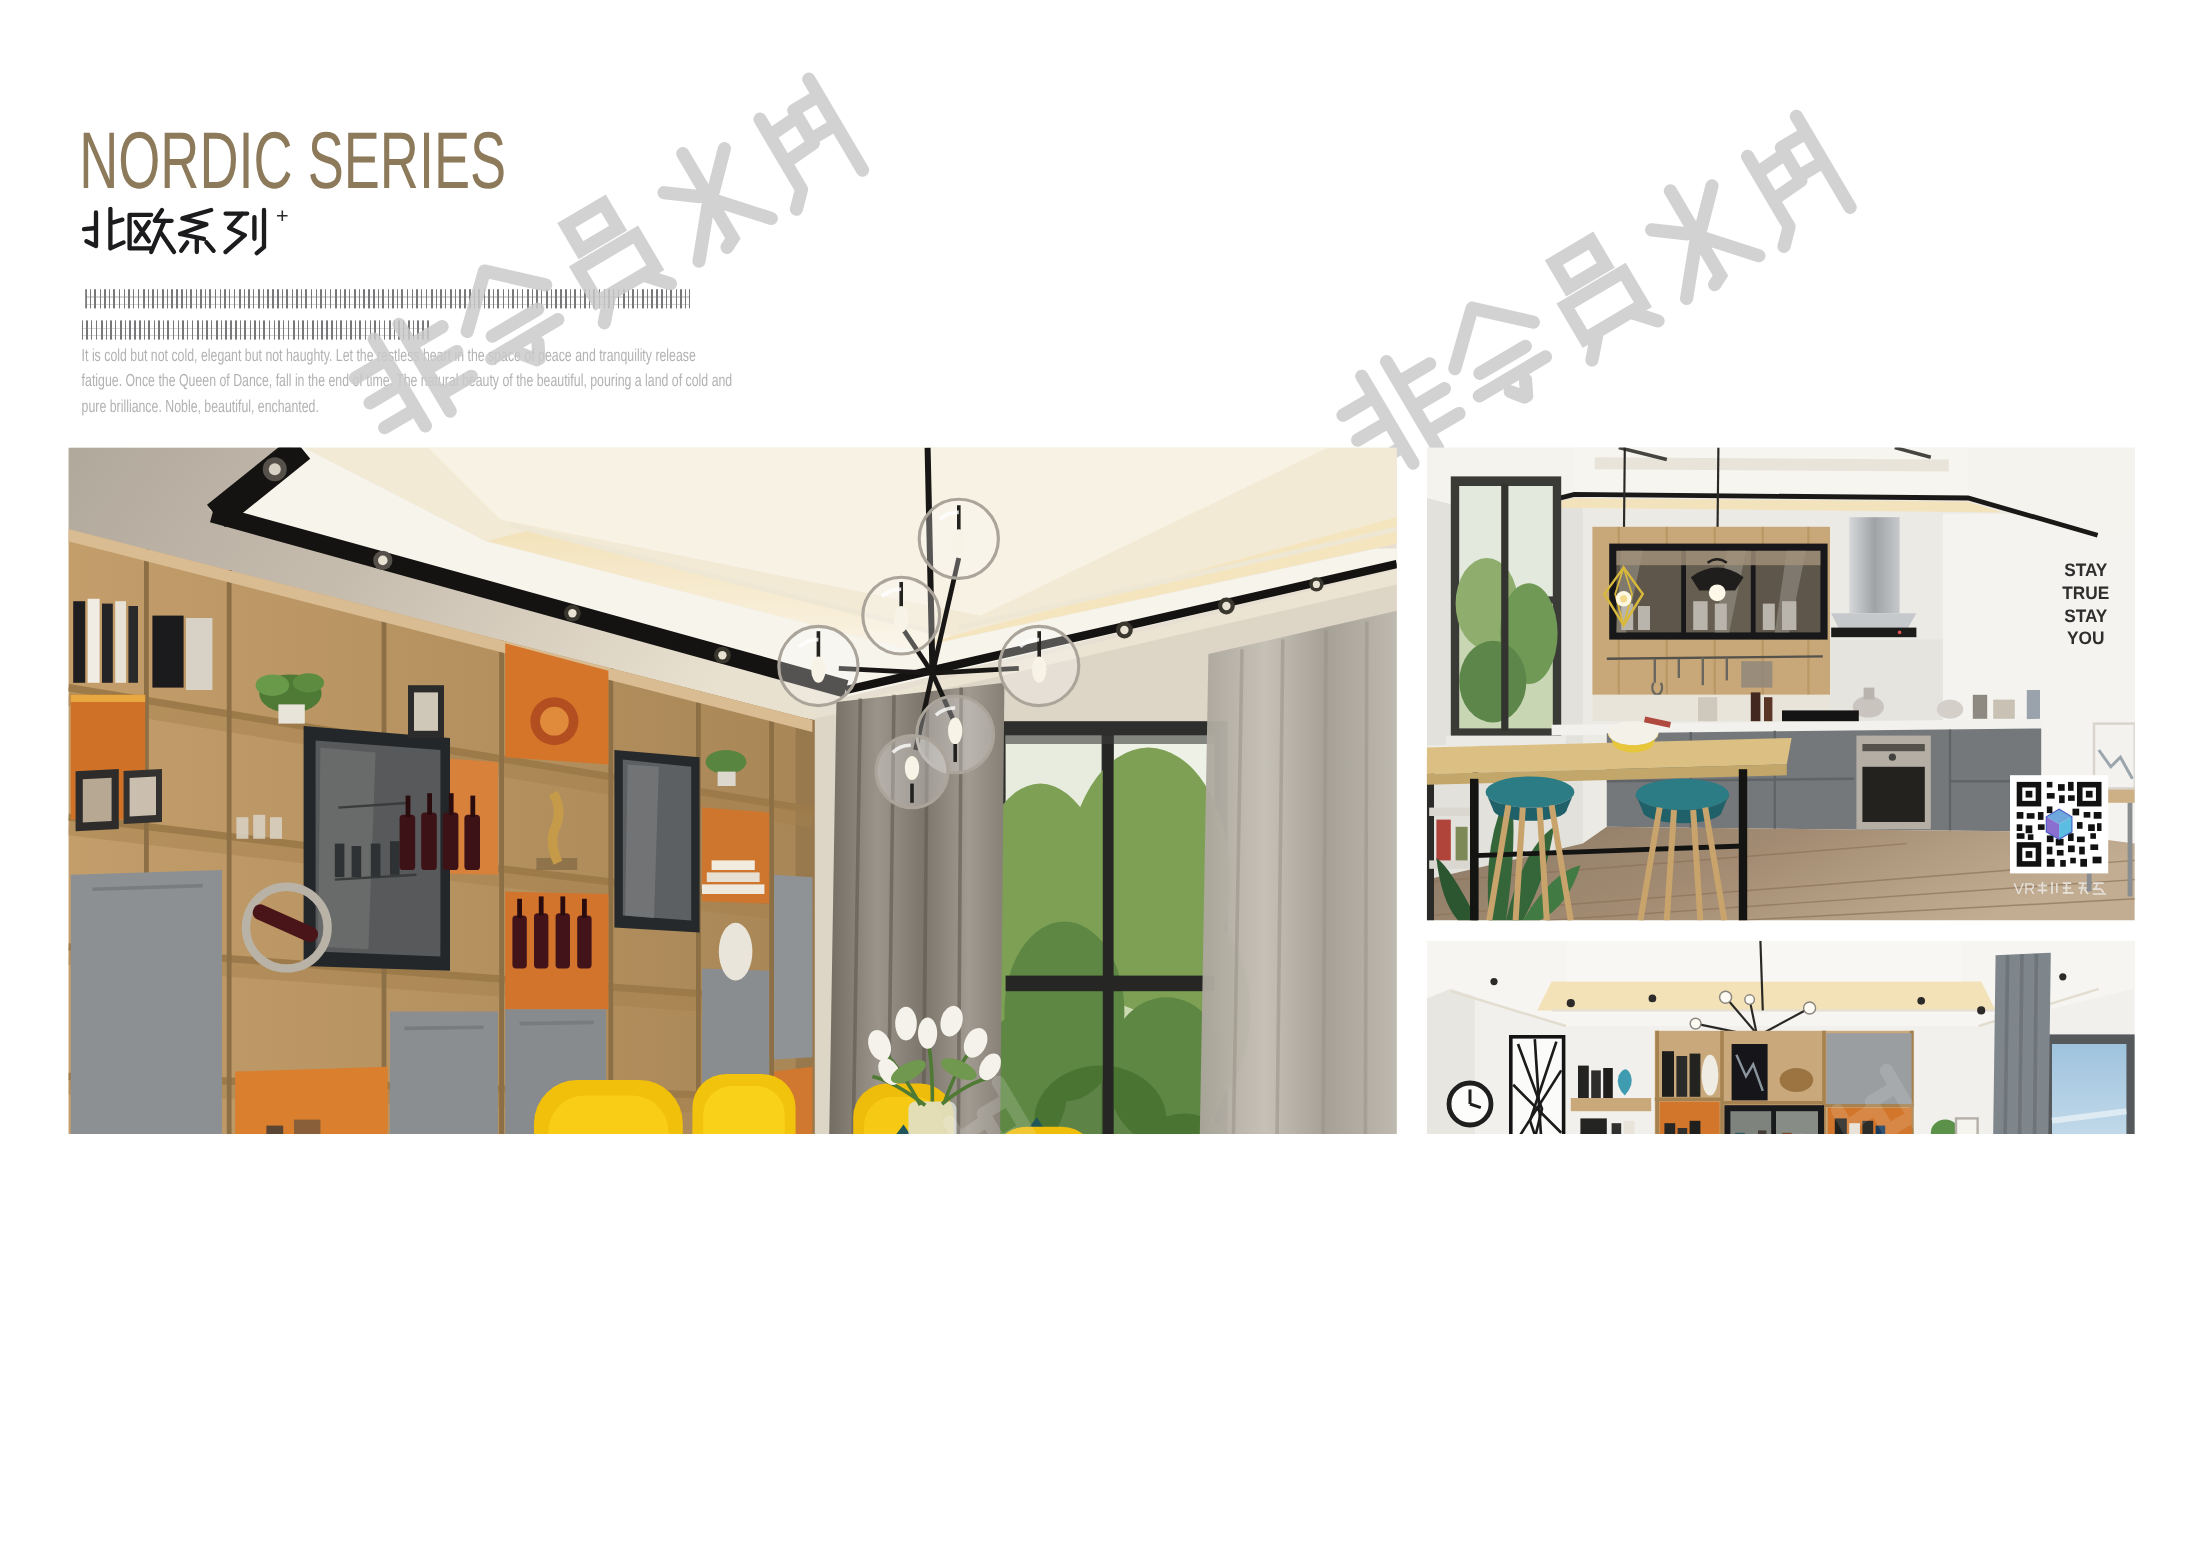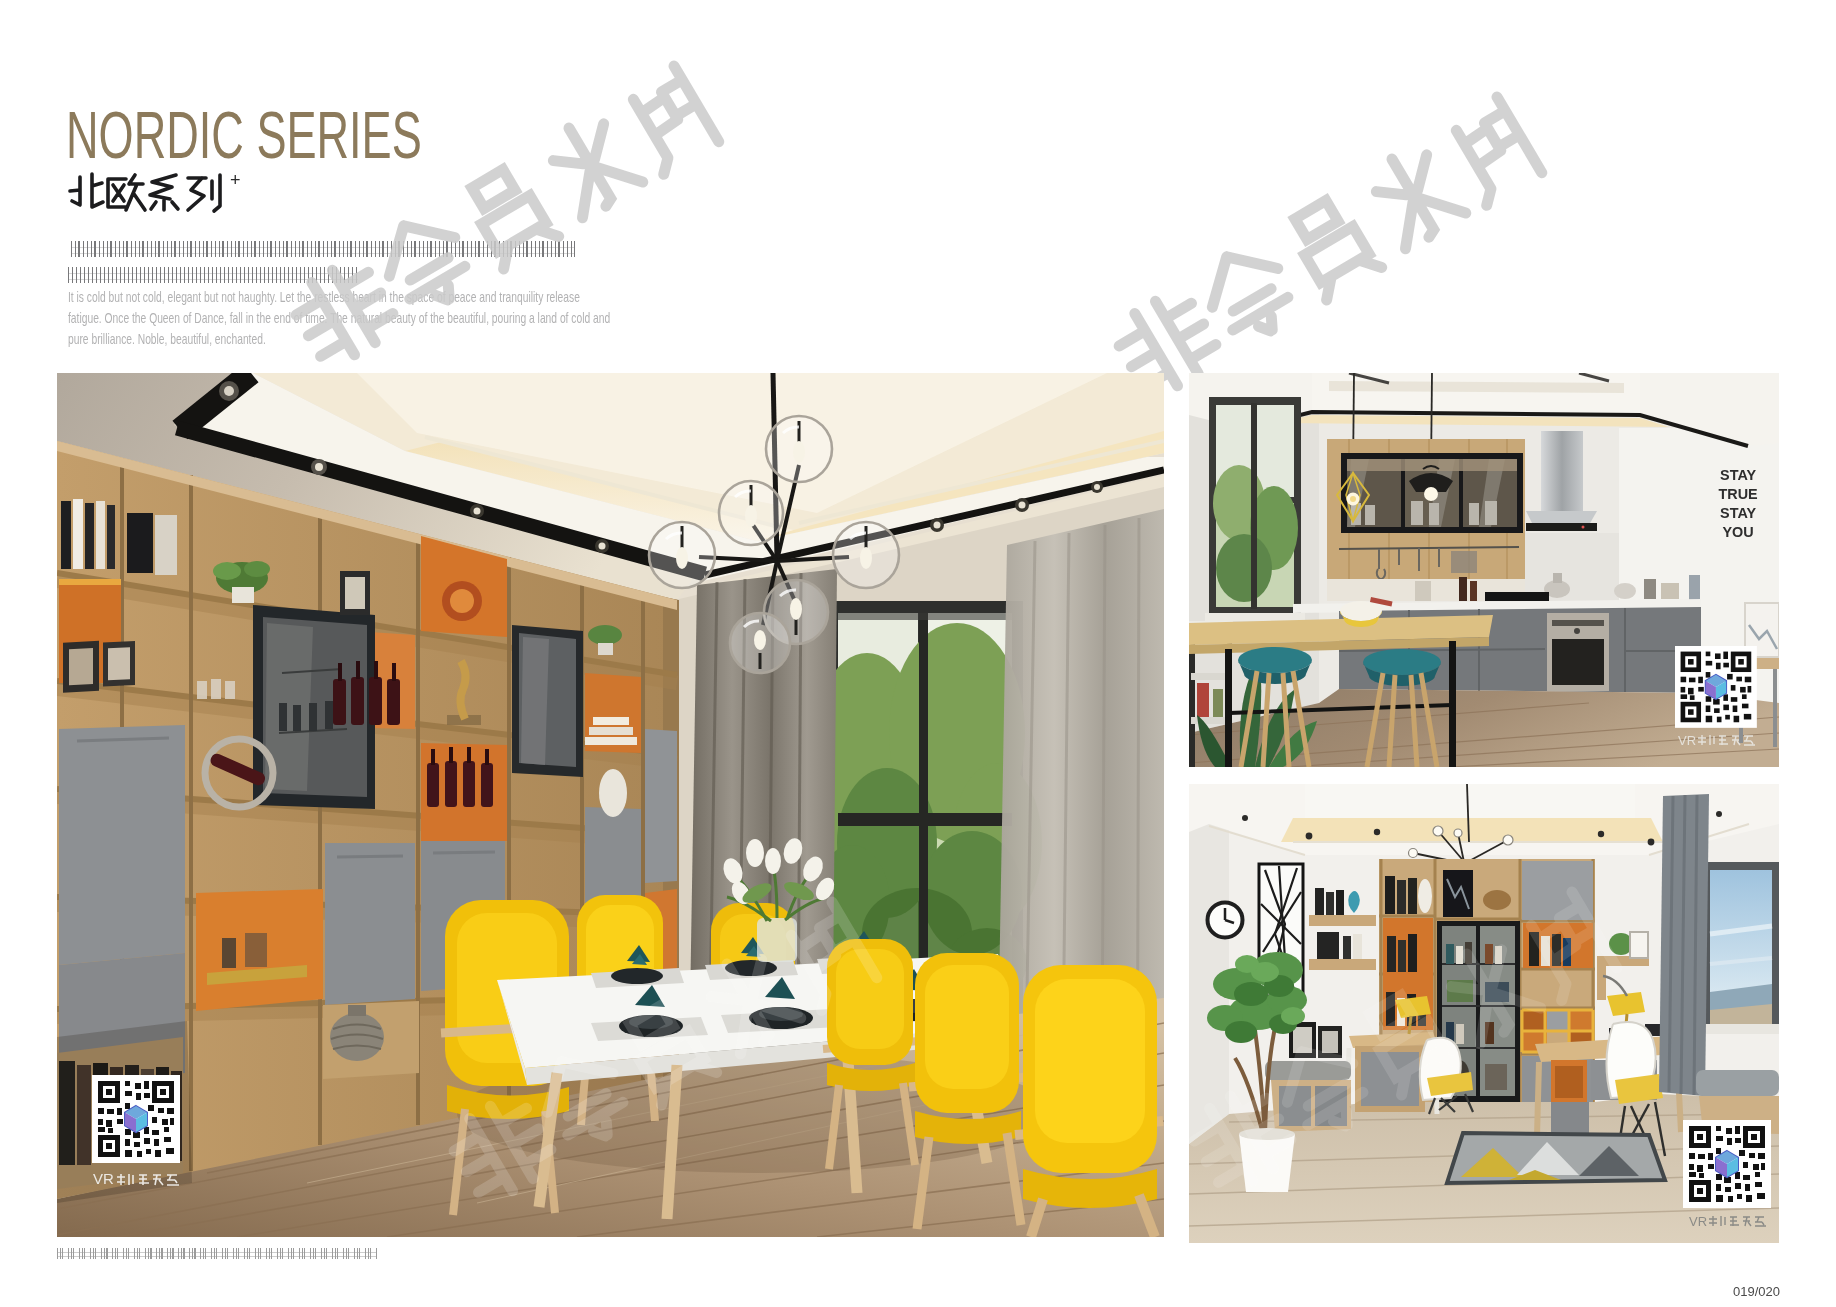--- a/index.html
+++ b/index.html
@@ -1,16 +1,16 @@
 <!DOCTYPE html>
 <html><head>
 <meta charset="utf-8">
 <style>
 html,body{margin:0;padding:0;background:#fff}
-#page{position:relative;width:1836px;height:1307px;background:#ffffff;overflow:hidden;font-family:"Liberation Sans",sans-serif}
+#page{position:relative;width:1836px;height:945px;background:#ffffff;overflow:hidden;font-family:"Liberation Sans",sans-serif}
 .abs{position:absolute}
 .cnline{background:
 repeating-linear-gradient(90deg,#57575a 0px,#57575a 1.5px,rgba(0,0,0,0) 1.5px,rgba(0,0,0,0) 4px,#57575a 4px,#57575a 5px,rgba(0,0,0,0) 5px,rgba(0,0,0,0) 7.5px,#57575a 7.5px,#57575a 9px,rgba(0,0,0,0) 9px,rgba(0,0,0,0) 12px,#57575a 12px,#57575a 13px,rgba(0,0,0,0) 13px,rgba(0,0,0,0) 16px),
 repeating-linear-gradient(0deg,rgba(0,0,0,0) 0px,rgba(0,0,0,0) 3px,rgba(87,87,90,.3) 3px,rgba(87,87,90,.3) 4px,rgba(0,0,0,0) 4px,rgba(0,0,0,0) 9px,rgba(87,87,90,.3) 9px,rgba(87,87,90,.3) 10px,rgba(0,0,0,0) 10px,rgba(0,0,0,0) 16px);opacity:.8}
 .ftline{background:
 repeating-linear-gradient(90deg,#8a8a8a 0px,#8a8a8a 1px,rgba(0,0,0,0) 1px,rgba(0,0,0,0) 3px,#8a8a8a 3px,#8a8a8a 4px,rgba(0,0,0,0) 4px,rgba(0,0,0,0) 5.5px,#8a8a8a 5.5px,#8a8a8a 6.5px,rgba(0,0,0,0) 6.5px,rgba(0,0,0,0) 11px),
 repeating-linear-gradient(0deg,rgba(0,0,0,0) 0px,rgba(0,0,0,0) 2px,rgba(138,138,138,.5) 2px,rgba(138,138,138,.5) 3px,rgba(0,0,0,0) 3px,rgba(0,0,0,0) 6px,rgba(138,138,138,.5) 6px,rgba(138,138,138,.5) 7px,rgba(0,0,0,0) 7px,rgba(0,0,0,0) 11px);opacity:.85}
 </style>
 </head>
 <body>

